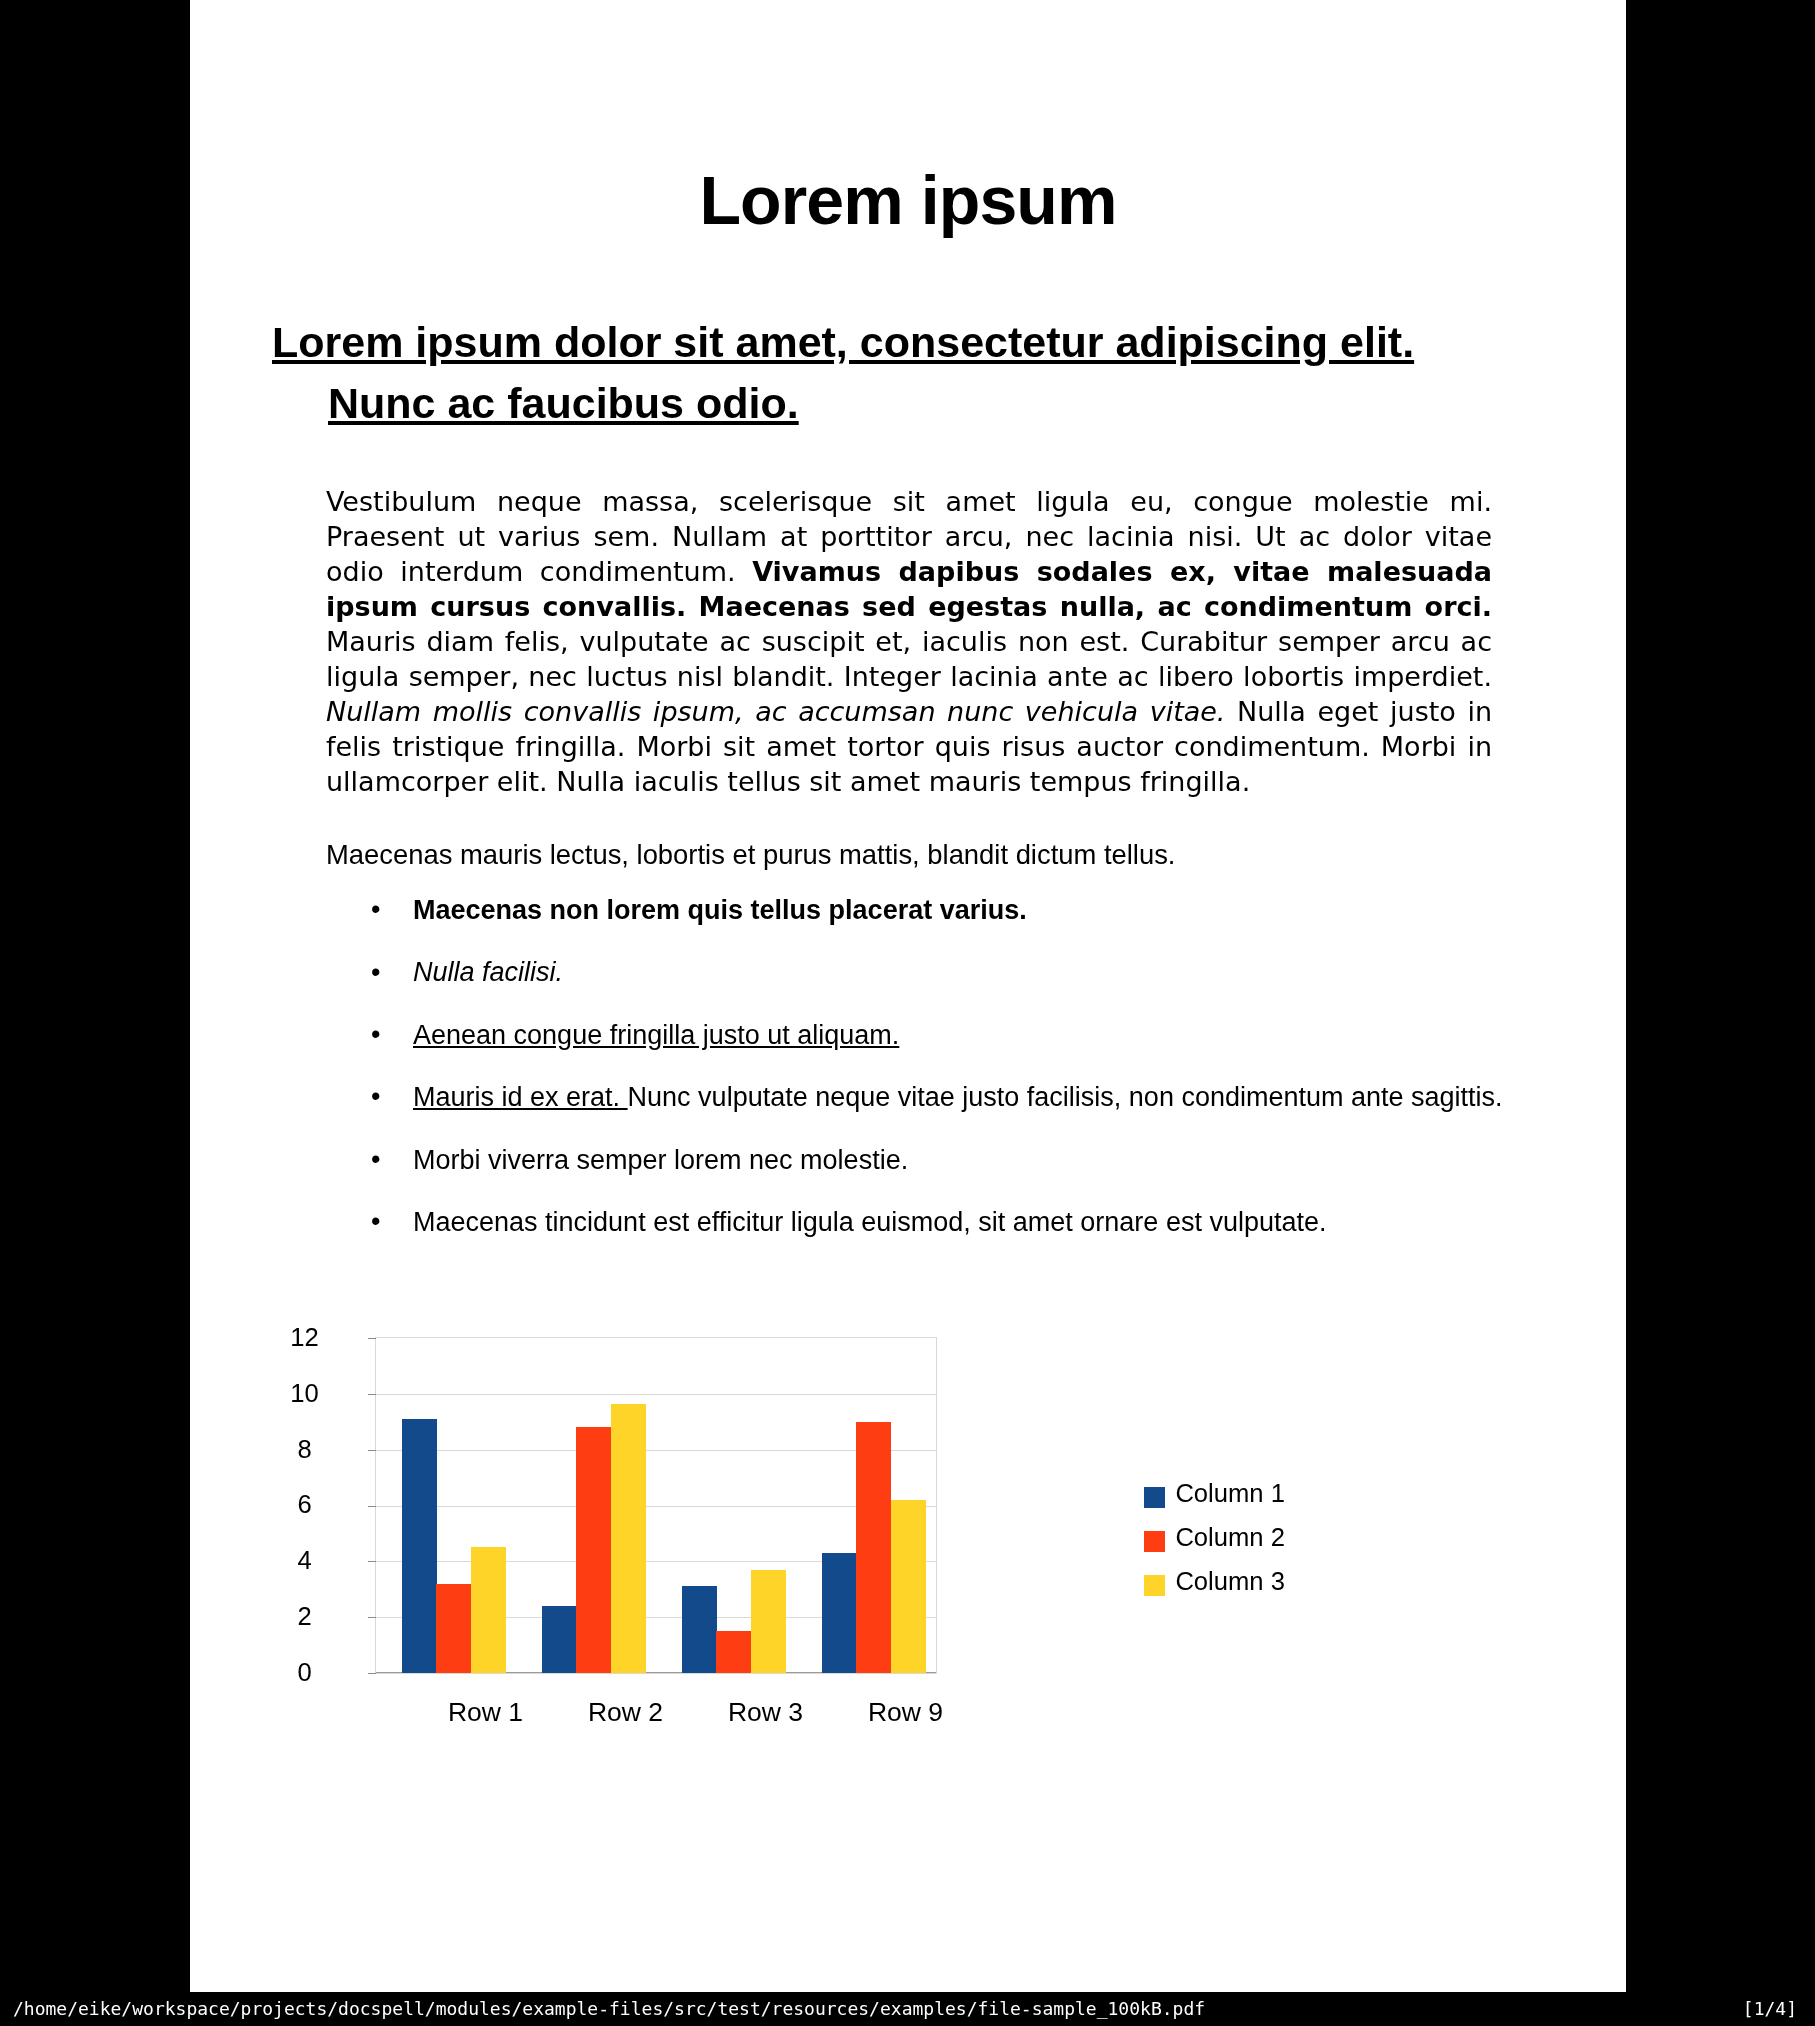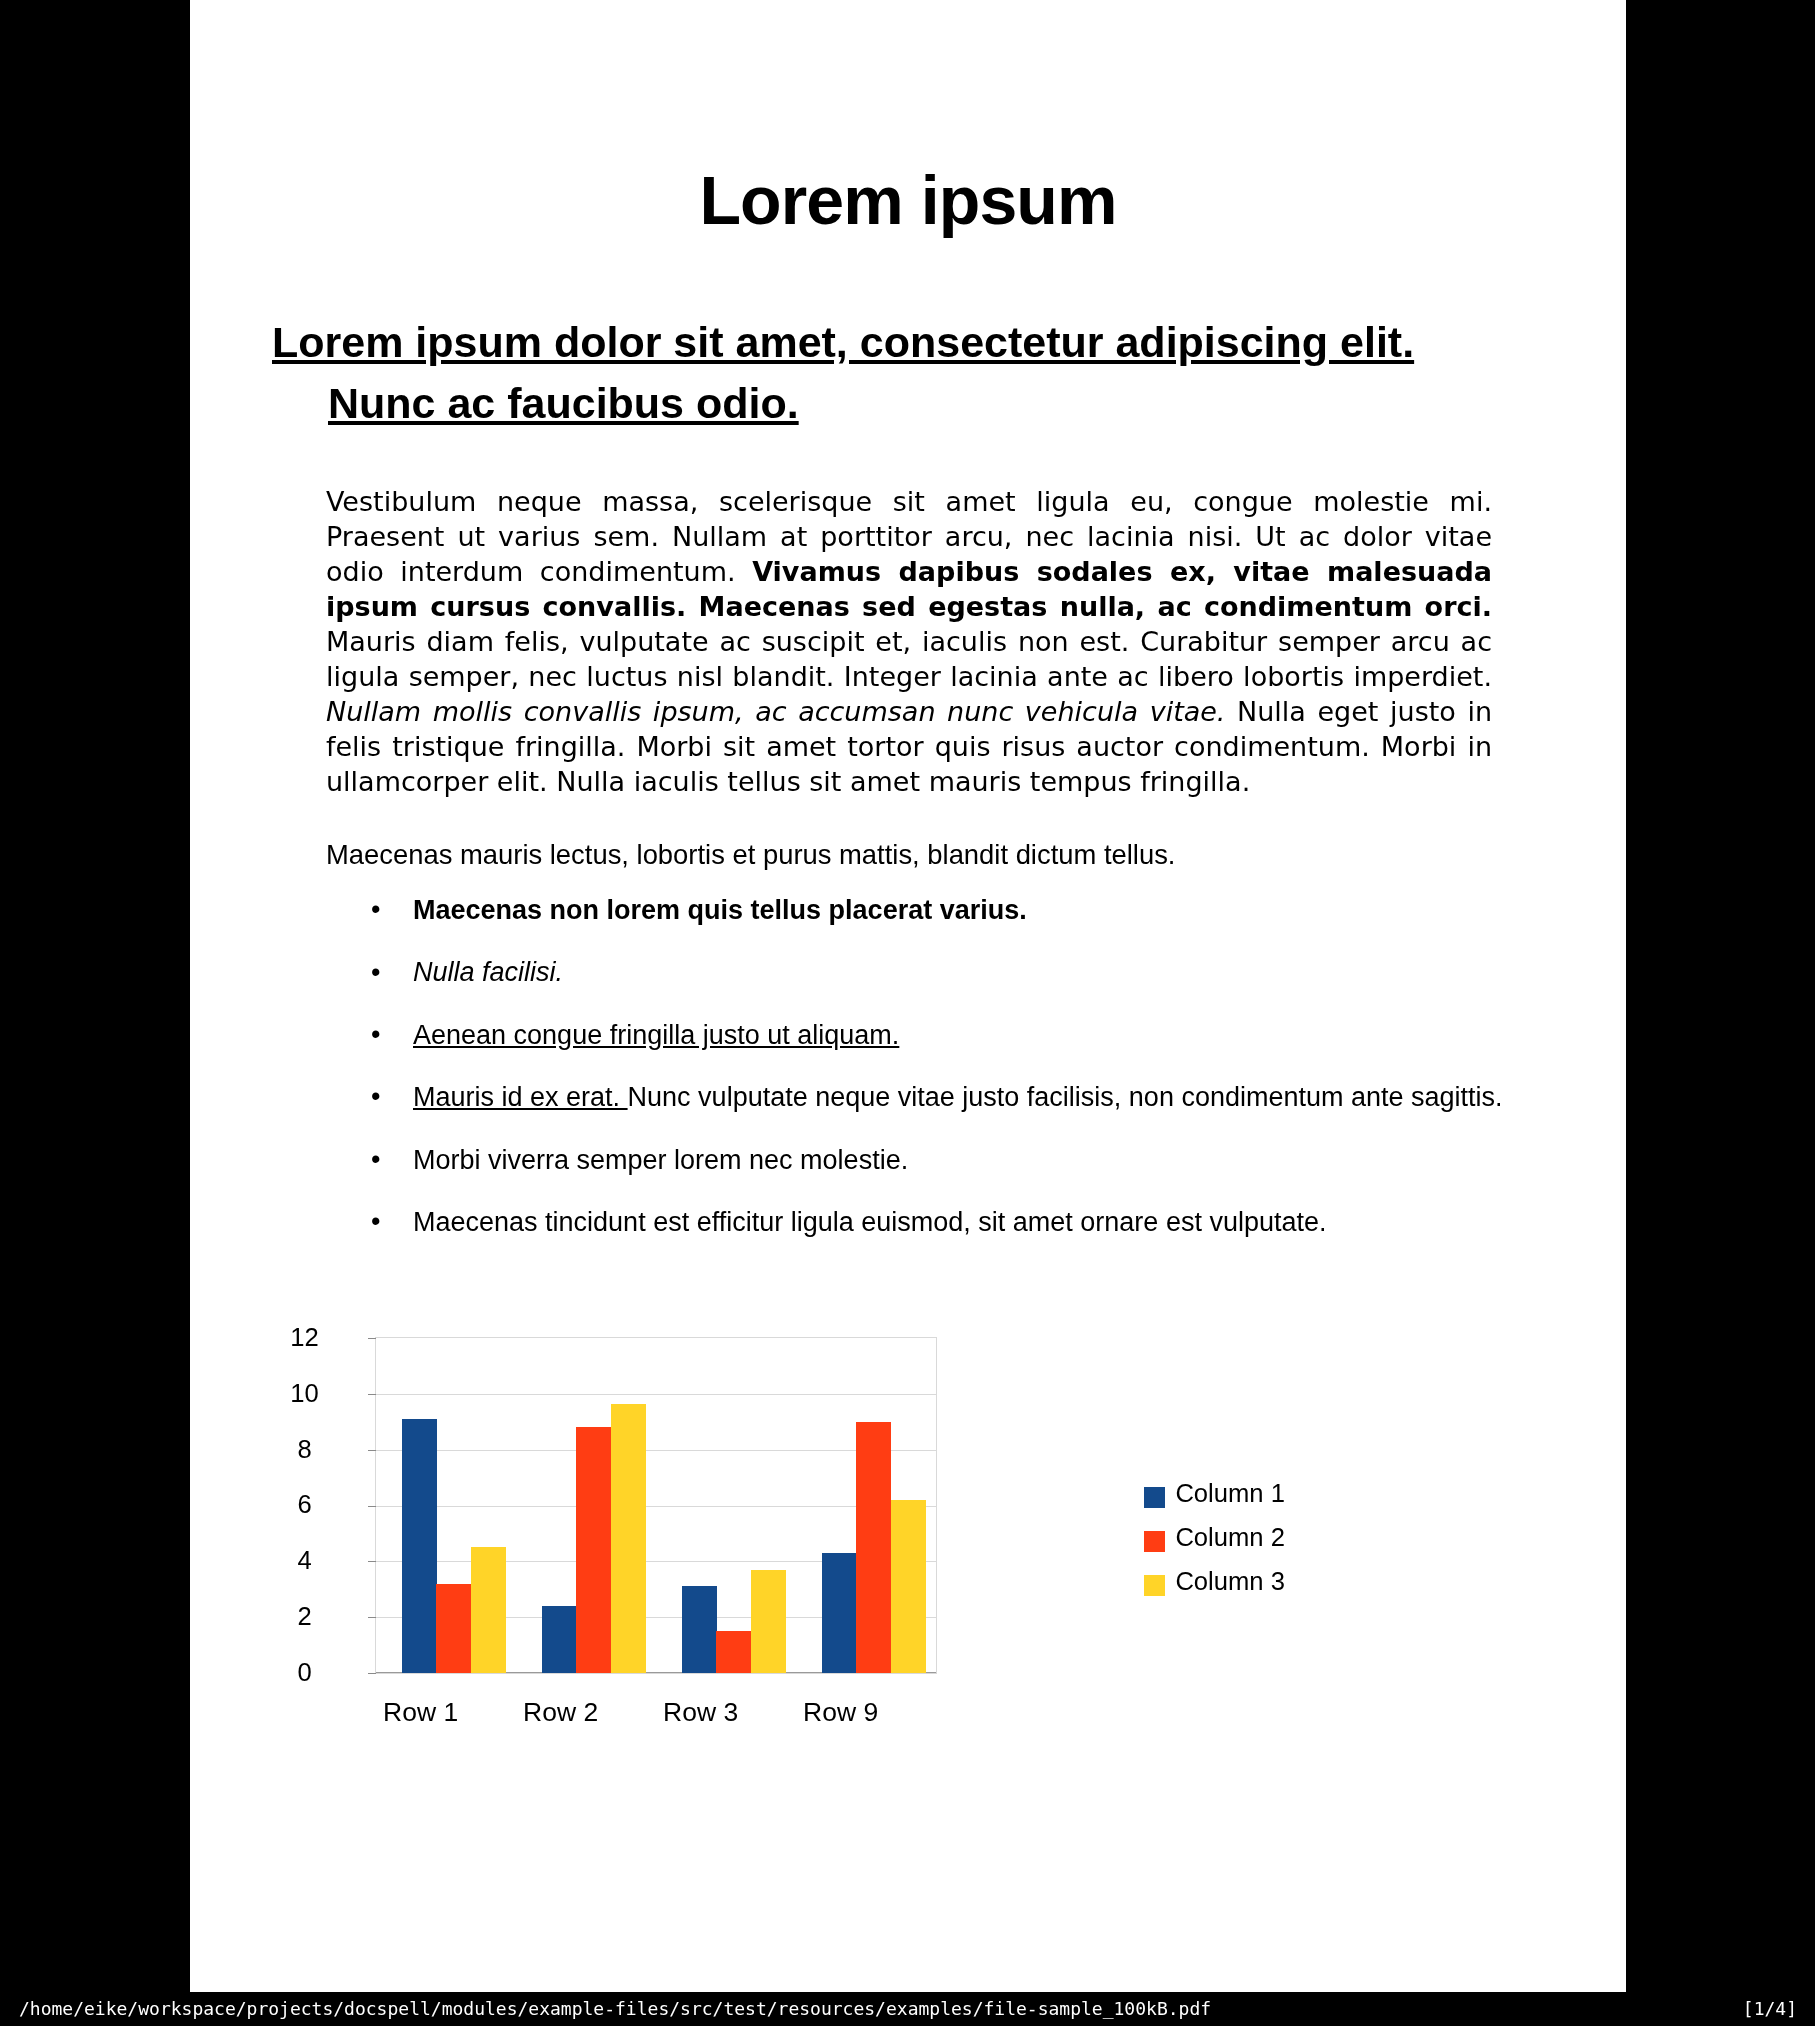--- a/index.html
+++ b/index.html
@@ -33,32 +33,32 @@
   .bullets li{position:relative;padding-left:87px;margin-bottom:27.4px;}
   .bullets .dot{position:absolute;left:45px;top:-0.9px;}
   
   .chart{position:absolute;top:1320px;left:0;width:1436px;height:445px;}
   .plot{position:absolute;left:185px;top:17px;width:560px;height:335px;border:0.9px solid #d9d9d9;background:#fff;}
   .grid{position:absolute;left:0;width:100%;height:0.9px;background:#d9d9d9;}
   .baseline{position:absolute;left:0;bottom:0;width:100%;height:0.9px;background:#9a9a9a;}
   .tick{position:absolute;left:-8.5px;width:8.5px;height:0.9px;background:#8a8a8a;}
   .bar{position:absolute;bottom:0;}
   .ylab{position:absolute;left:57px;width:115px;text-align:center;font-size:25.6px;line-height:28px;}
-  .xlab{position:absolute;top:377px;width:140px;text-align:left;font-size:26.5px;}
+  .xlab{position:absolute;top:377px;width:140px;text-align:right;font-size:26.5px;}
   .legend{position:absolute;left:954px;top:159px;}
   .lrow{display:flex;align-items:flex-end;margin-bottom:15px;}
   .swatch{width:21px;height:21px;margin-right:10.4px;flex:0 0 auto;}
   .llab{font-size:25.6px;white-space:nowrap;}
   
   .statusbar{
     position:absolute;left:0;bottom:0;width:1815px;height:34px;background:#000;
     color:#fff;font-family:"DejaVu Sans Mono",monospace;font-size:18px;line-height:34px;
     display:flex;justify-content:space-between;align-items:center;
   }
-  .statusbar .path{padding-left:19px;white-space:nowrap;}
+  .statusbar .path{padding-left:13px;white-space:nowrap;}
   .statusbar .ind{padding-right:18px;white-space:nowrap;}
 </style>
 </head>
 <body>
 
 <div class="page">
 
   <div class="title">Lorem ipsum</div>
 
   <div class="heading">

